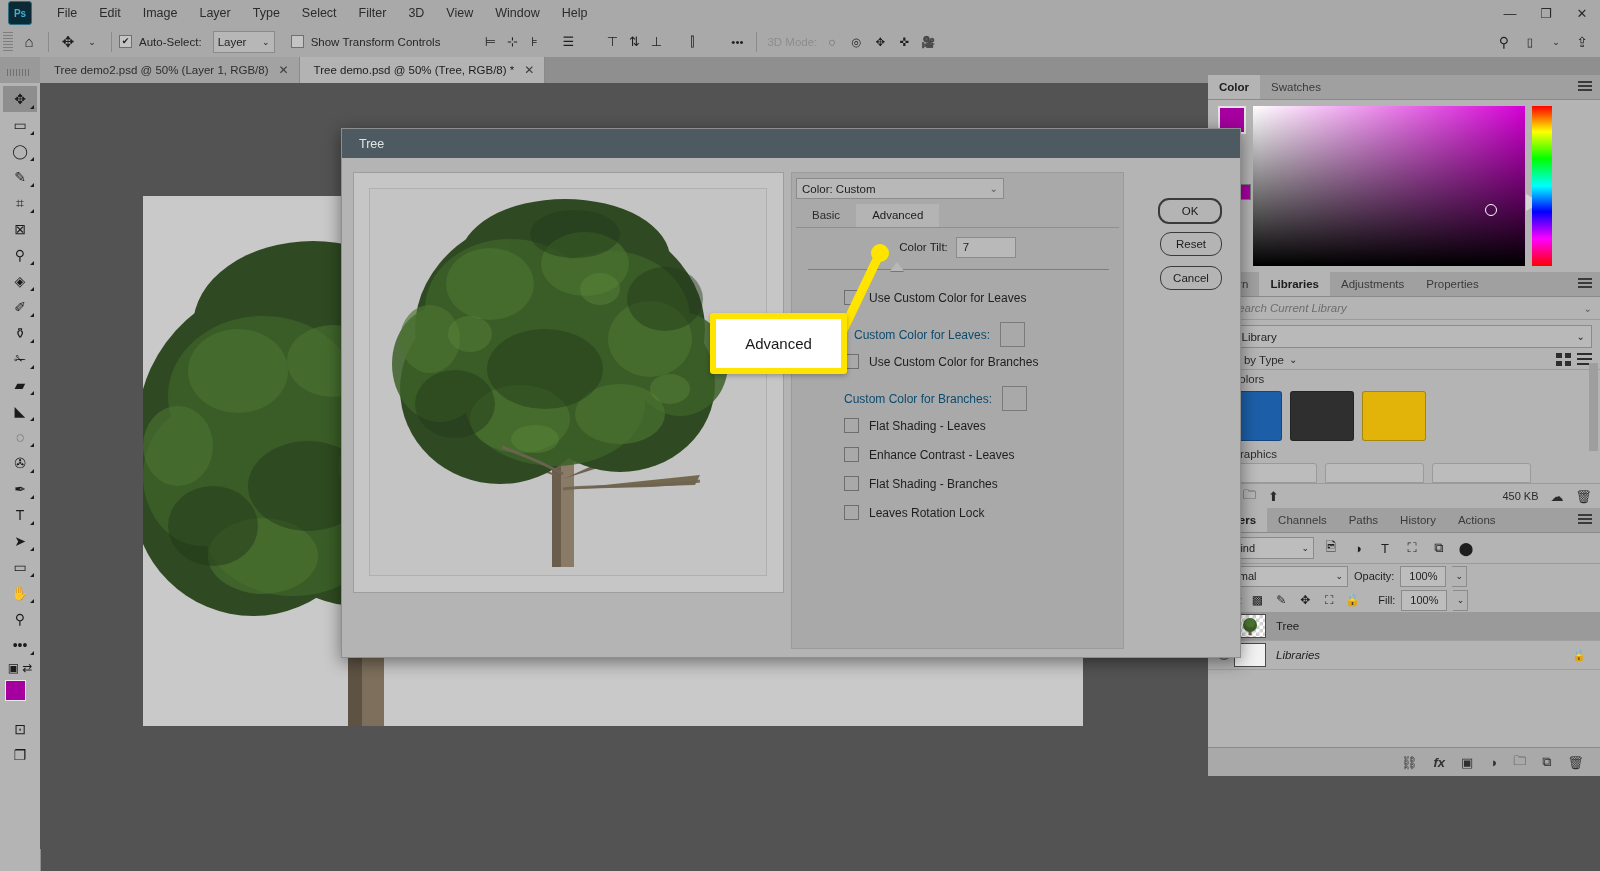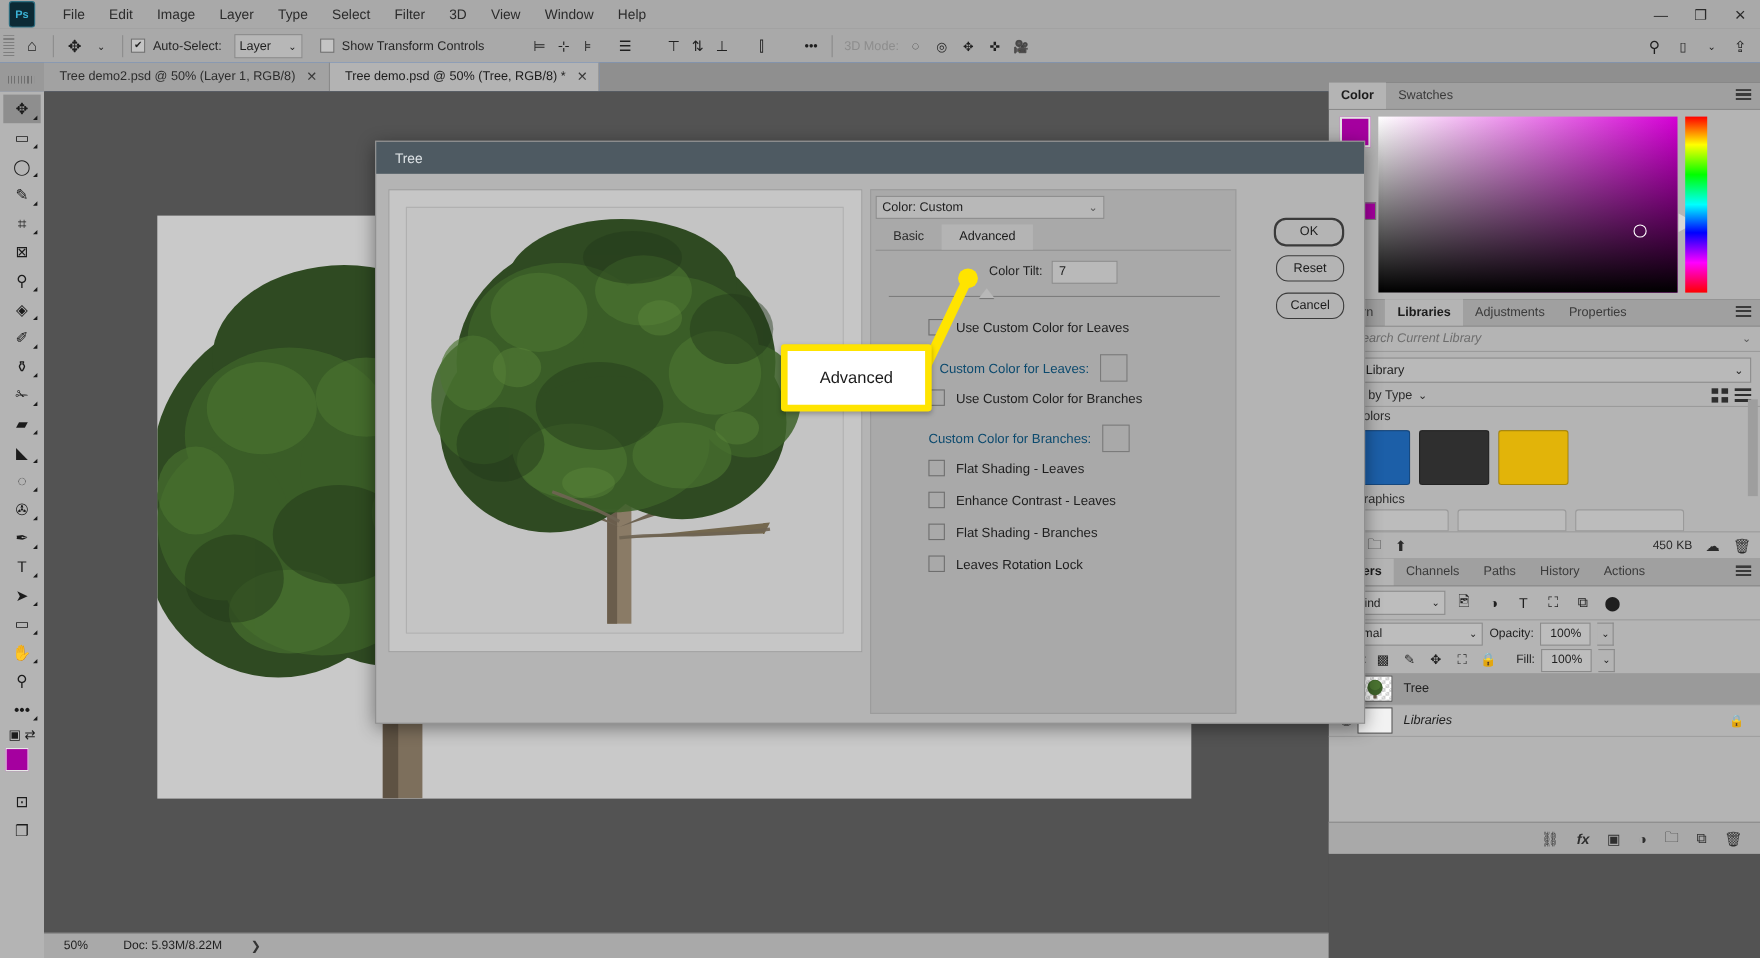--- a/index.html
+++ b/index.html
@@ -444,25 +444,20 @@
           <g fill="#23391a" opacity="0.5">
             <ellipse cx="165" cy="290" rx="60" ry="45"></ellipse>
             <ellipse cx="70" cy="330" rx="45" ry="40"></ellipse>
             <ellipse cx="250" cy="190" rx="40" ry="35"></ellipse>
           </g>
         </svg>
       </div>
     </div>
   </div>
 
-  <div class="statusbar">
-    <div class="sb-zoom">50%</div>
-    <div class="sb-doc">Doc: 5.93M/8.22M</div>
-    <div class="sb-arrow">❯</div>
-  </div>
 
   <div class="rightpanel">
 
     <div class="panel-tabs">
       <div class="panel-tab active">Color</div>
       <div class="panel-tab">Swatches</div>
       <div class="panel-menu"></div>
     </div>
     <div class="colorpanel">
       <div class="color-swatch-box">

